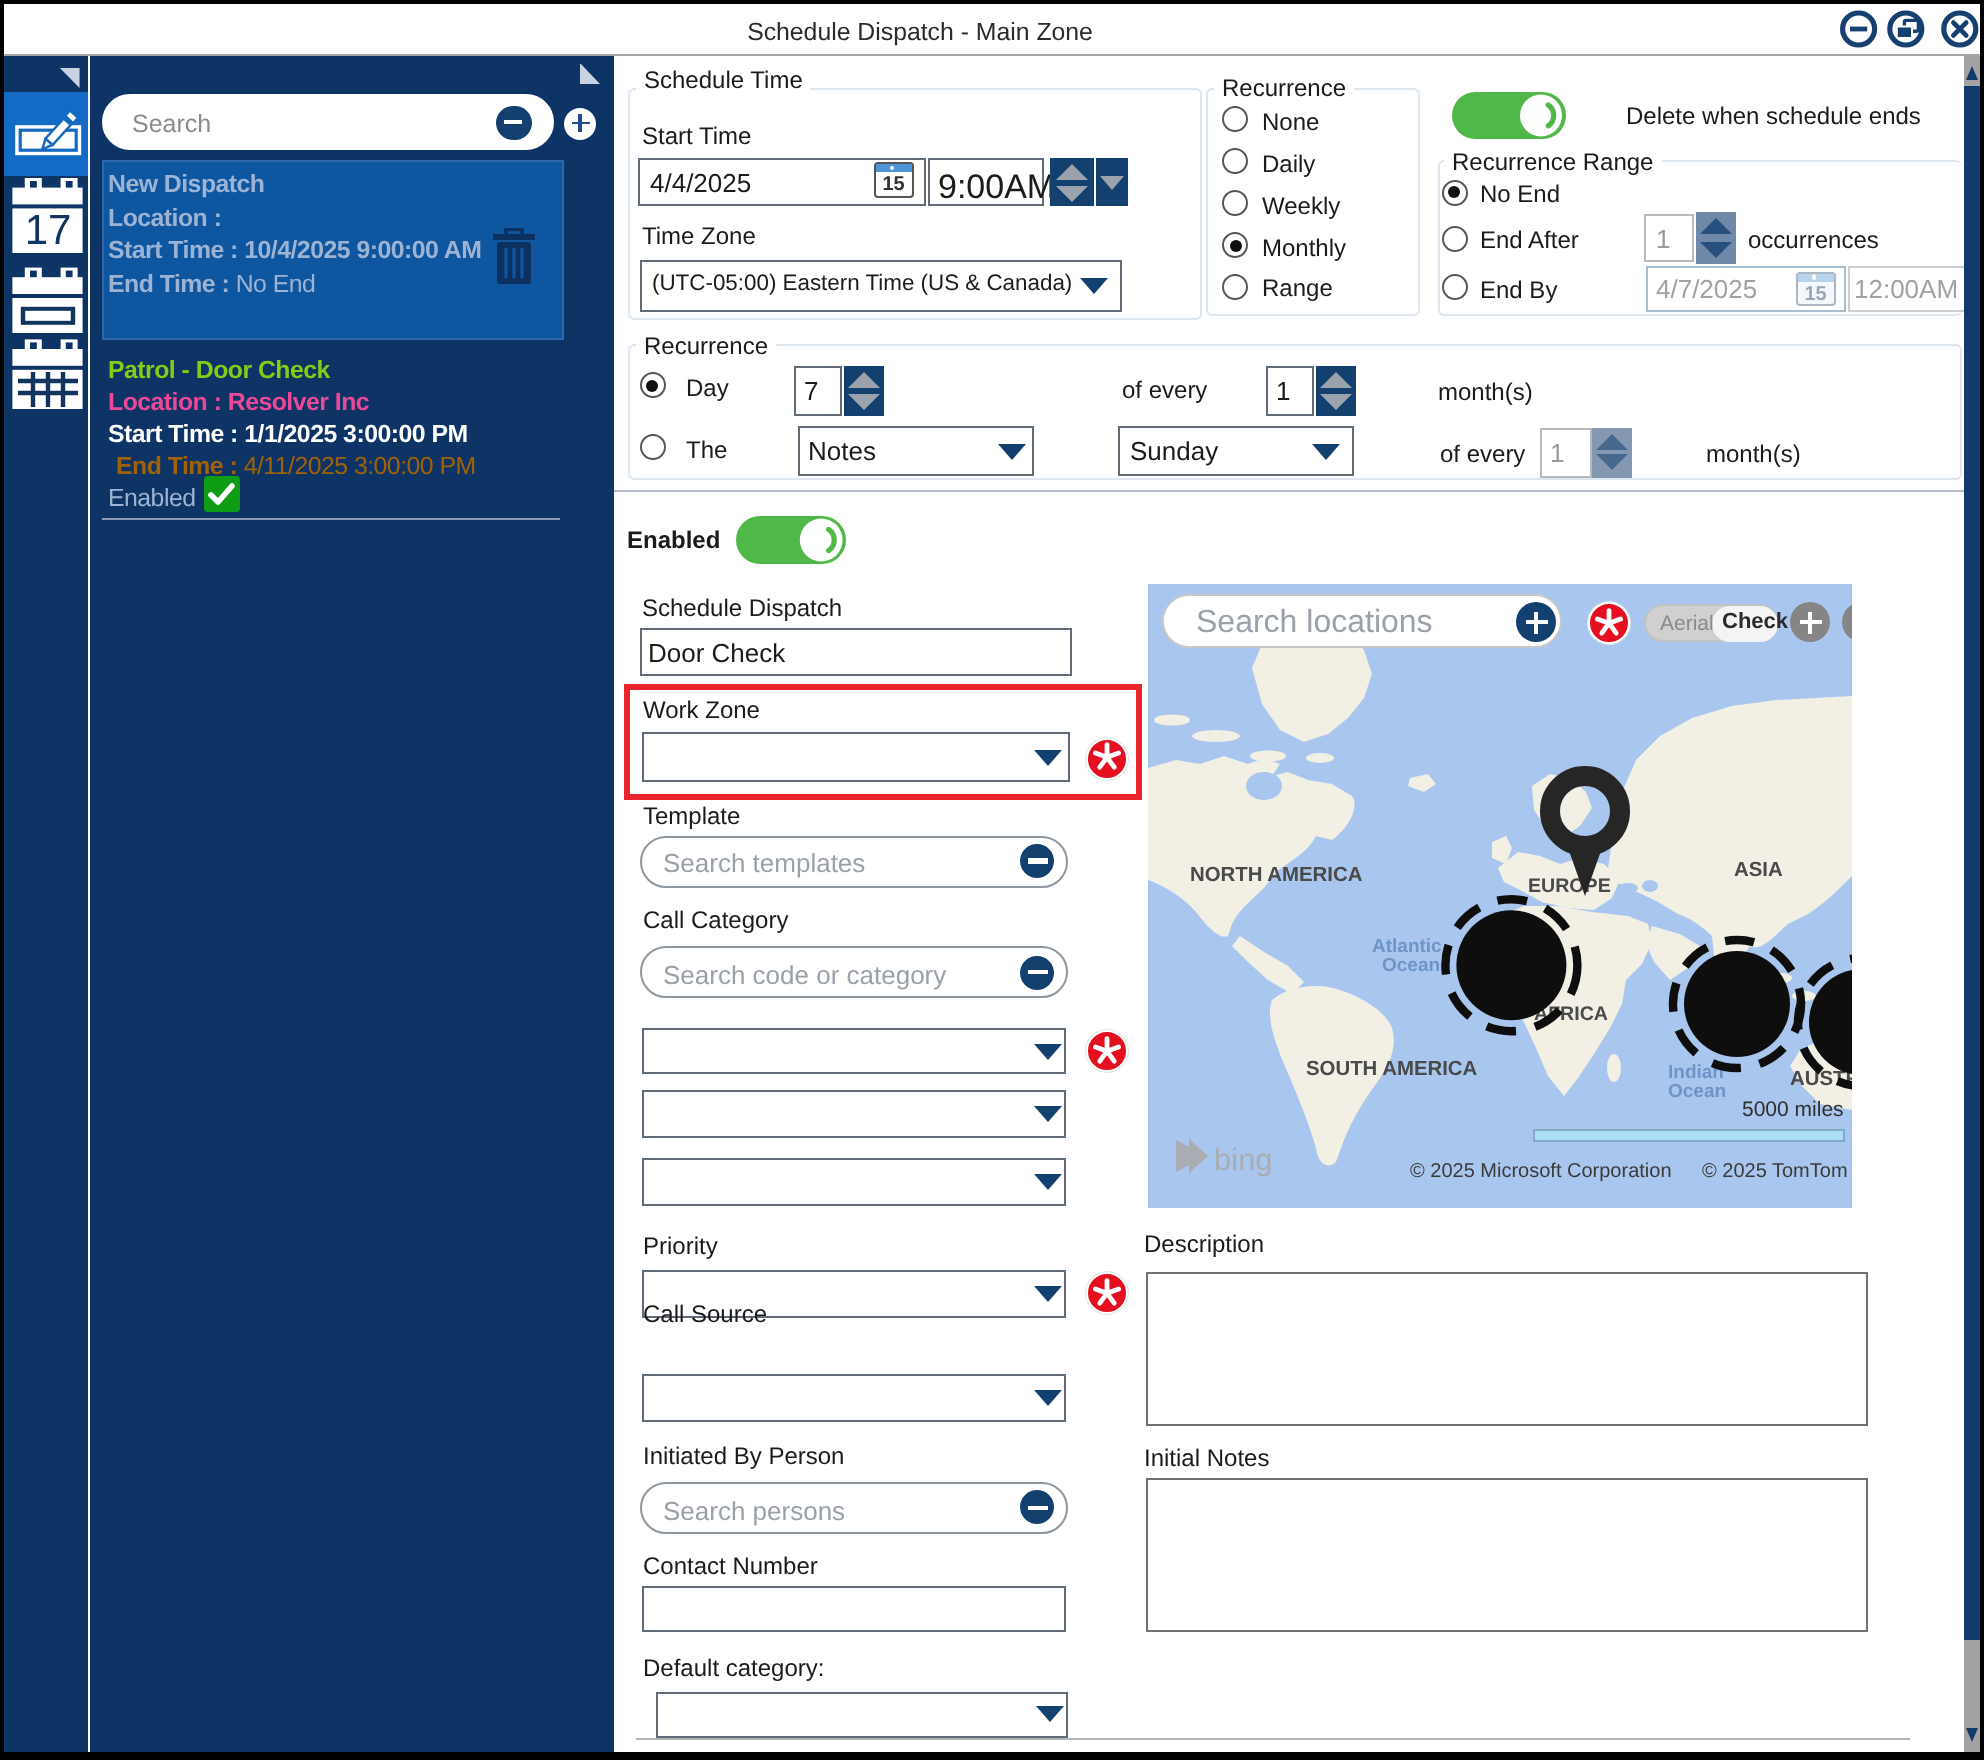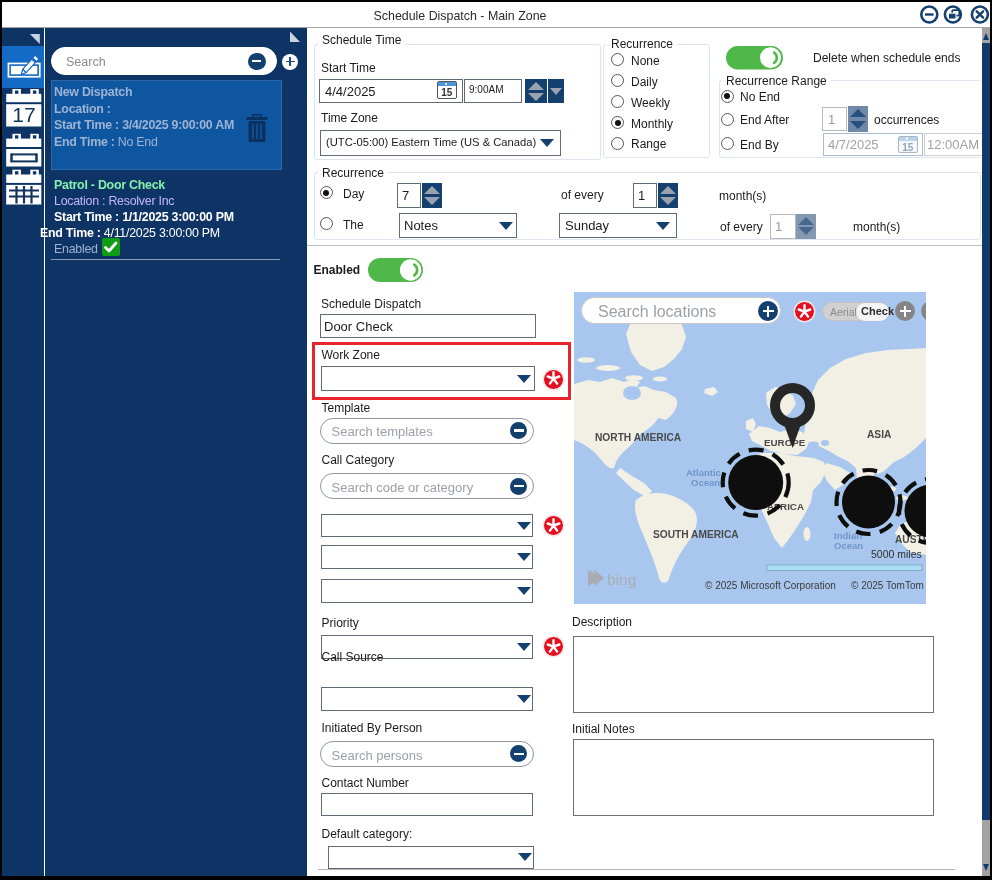--- a/index.html
+++ b/index.html
@@ -97,48 +97,48 @@
 <div class="ph" style="left:66px;top:54.5px;font-size:12.5px;color:#8b8b8b">Search</div>
 <div class="ab" style="left:248px;top:52.5px;width:17.5px;height:17.5px;border-radius:50%;background:#14406f"></div>
 <div class="ab" style="left:252.2px;top:60.2px;width:9px;height:2.2px;background:#fff"></div>
 <div class="ab" style="left:282px;top:53.5px;width:16px;height:16px;border-radius:50%;background:#fff"></div>
 <div class="ab" style="left:285.5px;top:60.6px;width:9px;height:1.8px;background:#1d4d86"></div>
 <div class="ab" style="left:289.1px;top:57px;width:1.8px;height:9px;background:#1d4d86"></div>
 
 <div class="ab" style="left:51px;top:80px;width:231px;height:90px;background:#0f56a0;border:1px solid #2e68ab"></div>
 <div class="lb lt" style="left:54px;top:85px;font-weight:bold;color:#9db3d3">New Dispatch</div>
 <div class="lb lt" style="left:54px;top:101.5px;font-weight:bold;color:#9db3d3">Location :</div>
-<div class="lb lt" style="left:54px;top:118px;font-weight:bold;color:#9db3d3">Start Time : 3/4/2025 9:00:00 AM</div>
+<div class="lb lt" style="left:54px;top:118px;font-weight:bold;color:#9db3d3">Start Time : 10/4/2025 9:00:00 AM</div>
 <div class="lb lt" style="left:54px;top:134.5px;font-weight:bold;color:#9db3d3">End Time : <span style="font-weight:normal">No End</span></div>
 <svg class="ab" style="left:245px;top:114px" width="24" height="29" viewBox="0 0 24 29">
 <rect x="3.5" y="7" width="17" height="21" rx="1.5" fill="#0c3161"></rect>
 <rect x="1.5" y="3" width="21" height="3" fill="#0c3161"></rect>
 <rect x="8" y="0.7" width="8" height="3.2" fill="none" stroke="#0c3161" stroke-width="1.7"></rect>
 <path d="M8 10 V25 M12 10 V25 M16 10 V25" stroke="#0f56a0" stroke-width="1.6"></path>
 </svg>
 
-<div class="lb lt" style="left:54px;top:177.5px;font-weight:bold;color:#86efac">Patrol - Door Check</div>
-<div class="lb lt" style="left:54px;top:193.5px;font-weight:normal;color:#c4b5fd">Location : Resolver Inc</div>
+<div class="lb lt" style="left:54px;top:177.5px;font-weight:bold;color:#84cc16">Patrol - Door Check</div>
+<div class="lb lt" style="left:54px;top:193.5px;font-weight:bold;color:#ec4899">Location : Resolver Inc</div>
 <div class="lb lt" style="left:54px;top:209.5px;font-weight:bold;color:#fff">Start Time : 1/1/2025 3:00:00 PM</div>
-<div class="lb lt" style="left:40px;top:225.5px;font-weight:bold;color:#ffffff">End Time : <span style="font-weight:normal">4/11/2025 3:00:00 PM</span></div>
+<div class="lb lt" style="left:58px;top:225.5px;font-weight:bold;color:#a16207">End Time : <span style="font-weight:normal">4/11/2025 3:00:00 PM</span></div>
 <div class="lb lt" style="left:54px;top:241.5px;color:#9db3d3">Enabled</div>
 <svg class="ab" style="left:102px;top:238px" width="18" height="18" viewBox="0 0 18 18">
 <rect x="0" y="0" width="18" height="18" rx="2" fill="#0f9d15"></rect>
 <path d="M3.5 9.5 L7 13 L14 5" fill="none" stroke="#fff" stroke-width="2.8" stroke-linecap="round" stroke-linejoin="round"></path>
 </svg>
 <div class="ab" style="left:51px;top:259px;width:229px;height:1px;background:#8d9cb4"></div>
 
 <div class="grp" style="left:314px;top:44px;width:287px;height:116px"></div>
 <div class="glab" style="left:318px;top:33px">Schedule Time</div>
 <div class="lb" style="left:321px;top:61px">Start Time</div>
 <div class="box" style="left:319px;top:79px;width:144px;height:24px"></div>
 <div class="lb" style="left:325px;top:84px;font-size:13px">4/4/2025</div>
 <div class="calbig" style="left:437px;top:81px">15</div>
 <div class="box" style="left:464px;top:79px;width:58px;height:24px"></div>
-<div class="lb" style="left:469px;top:84px;font-size:10px">9:00AM</div>
+<div class="lb" style="left:469px;top:84px;font-size:17px">9:00AM</div>
 <div class="spin" style="left:524.5px;top:79px;width:22.5px;height:24px">
     <span class="su" style="left:3px;top:2.5px"></span>
     <span class="sd" style="left:3px;bottom:2.5px"></span>
   </div>
 <div class="spin" style="left:548px;top:79px;width:15.5px;height:24px">
     <span class="tri" style="left:1.5px;top:8.5px;border-left:6.2px solid transparent;border-right:6.2px solid transparent;border-top:7px solid #9aa3ad"></span>
   </div>
 <div class="lb" style="left:321px;top:111px">Time Zone</div>
 <div class="box" style="left:320px;top:130px;width:241px;height:26px"></div>
 <div class="lb" style="left:326px;top:136px;font-size:11.2px">(UTC-05:00) Eastern Time (US &amp; Canada)</div>

